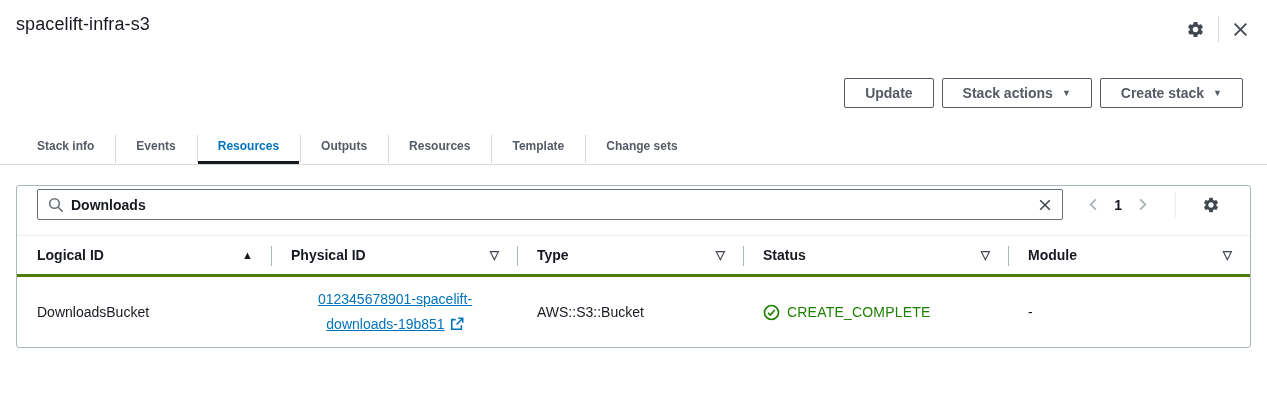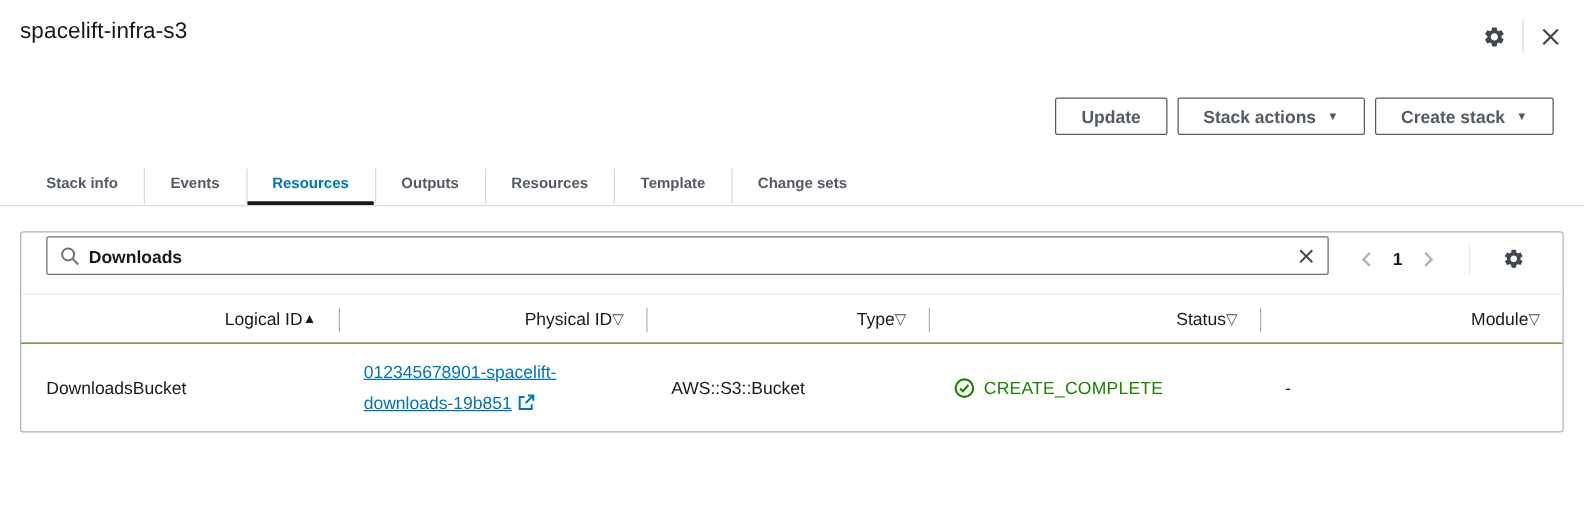--- a/index.html
+++ b/index.html
@@ -39,38 +39,38 @@
   .tab.active::after { content: ""; position: absolute; left: 1px; right: 1px; bottom: 0; height: 3px; background: #16191f; }
 
   
   .panel { margin: 20px 16px 0; border: 1px solid #aab7b8; border-radius: 3px; background: #fff; }
   .panel-header { display: flex; justify-content: space-between; align-items: center; padding: 17px 32px 11px 20px; }
   .panel-title { font-size: 18px; font-weight: 700; }
   .panel-count { font-size: 18px; font-weight: 400; color: #687078; }
   .refresh-btn { width: 40px; height: 33px; border: 1px solid #545b64; border-radius: 2px; background: #fff; color: #545b64; display: flex; align-items: center; justify-content: center; cursor: pointer; }
 
   
-  .toolbar { display: flex; align-items: flex-end; padding: 3px 30px 15px 20px; }
+  .toolbar { display: flex; align-items: center; padding: 3px 30px 15px 20px; }
   .search-box { flex: 1; display: flex; align-items: center; gap: 7px; height: 31px; border: 1px solid #687078; border-radius: 2px; padding: 0 10px; background: #fff; }
   .search-box input { flex: 1; border: none; outline: none; background: transparent; font-family: "Liberation Sans", sans-serif; font-size: 14px; font-weight: 700; color: #16191f; }
   .clear-btn { color: #414750; }
   .pagination { display: flex; align-items: center; gap: 11px; margin-left: 23px; }
   .page-chevron { color: #aab7b8; cursor: default; }
   .page-number { font-weight: 700; color: #16191f; cursor: pointer; padding: 0 2px; }
   .pager-div { width: 1px; height: 26px; background: #eaeded; margin-left: 14px; }
   .prefs-btn { margin-left: 15px; color: #414750; }
 
   
   .thead, .trow { display: grid; grid-template-columns: 254px 246px 226px 265px 1fr; }
   .thead { border-top: 1px solid #eaeded; }
-  .th { position: relative; display: flex; align-items: center; justify-content: flex-end; padding: 11px 18px 11px 20px; font-weight: 400; font-size: 14px; color: #16191f; }
+  .th { position: relative; display: flex; align-items: center; justify-content: space-between; padding: 11px 18px 11px 20px; font-weight: 700; font-size: 14px; color: #16191f; }
   .th + .th::before { content: ""; position: absolute; left: 0; top: 10px; height: 20px; width: 1px; background: #aab7b8; }
   .sort-asc { font-size: 11px; color: #16191f; cursor: pointer; }
   .filter-glyph { font-size: 12px; color: #414750; cursor: pointer; }
-  .trow { border-top: 1px solid #4d7c0f; min-height: 63px; }
+  .trow { border-top: 3px solid #4d7c0f; min-height: 63px; text-align: center; }
   .td { padding: 10px 18px 10px 20px; display: flex; align-items: center; font-size: 14px; color: #16191f; }
   .td-link { align-items: center; }
   .resource-link { color: #0073bb; text-decoration: underline; line-height: 25px; word-break: normal; overflow-wrap: break-word; cursor: pointer; }
   .ext-icon { display: inline-block; vertical-align: -2px; margin-left: 5px; }
   .status-cell { gap: 7px; }
   .status-text { color: #1d8102; letter-spacing: .2px; }
 </style>
 </head>
 <body>
 

